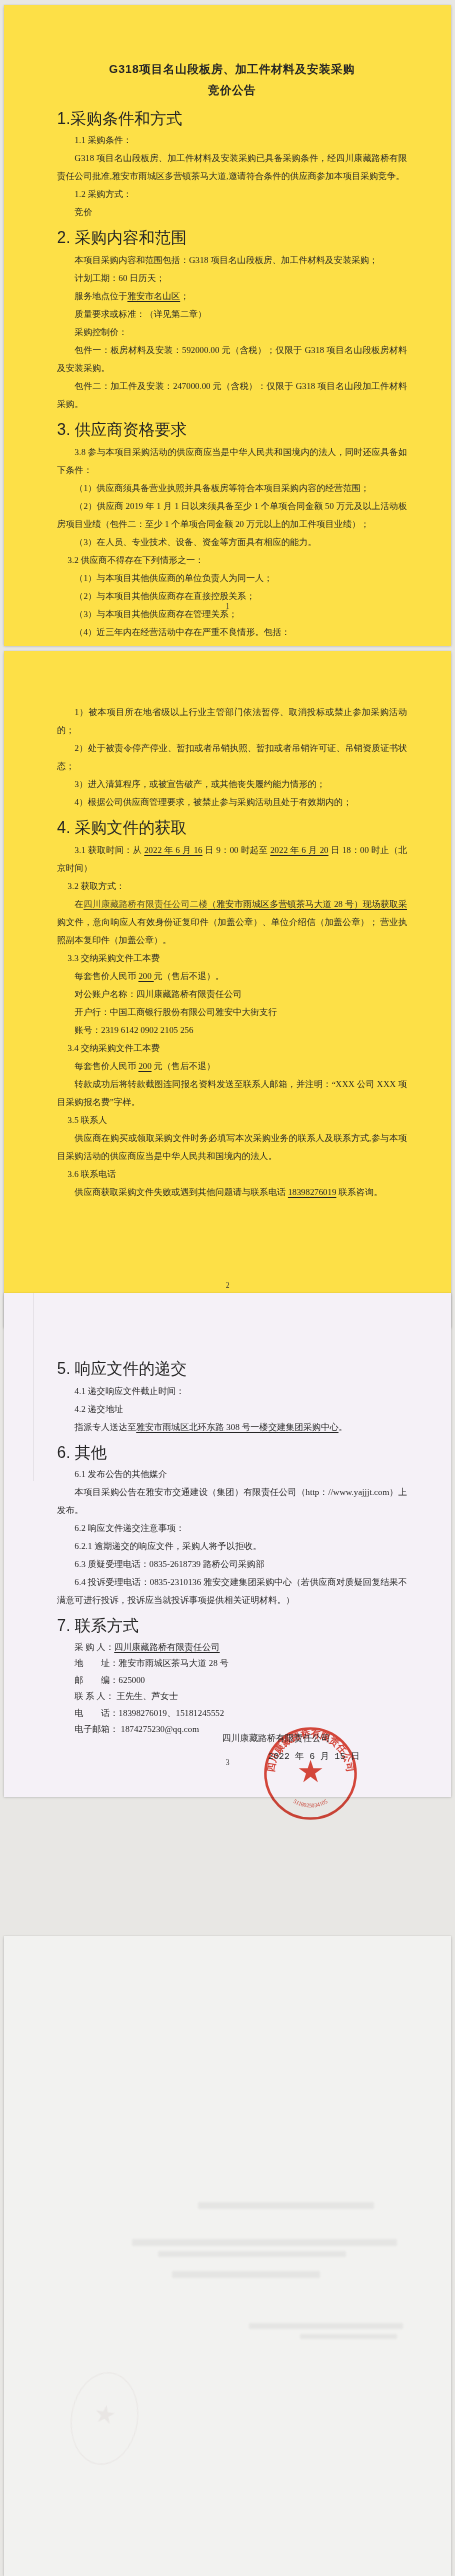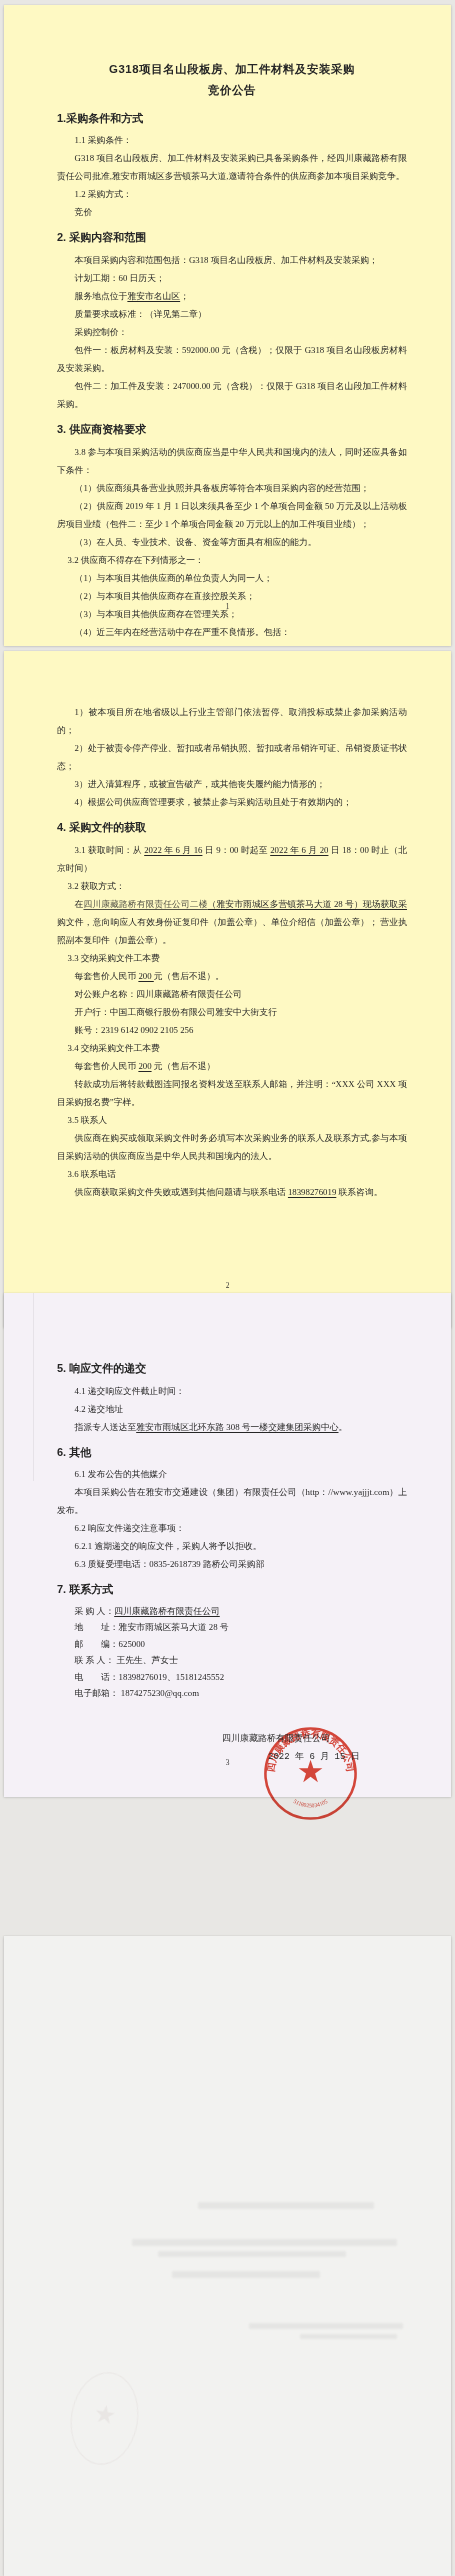--- a/index.html
+++ b/index.html
@@ -4,40 +4,40 @@
 <style>
   html,body{margin:0;padding:0;}
   body{
     width:455px;height:2576px;position:relative;overflow:hidden;
     background:#e8e7e4;
     font-family:"Liberation Serif","DejaVu Serif",serif;
     color:#262626;
   }
   .page{
     position:absolute;left:4px;width:447px;
-    background:#fef9c3;
+    background:#fde047;
     box-shadow:0 0 0 0.6px rgba(0,0,0,0.04),0 1.1px 2.8px rgba(0,0,0,0.18);
   }
   #page1{top:4.6px;height:641px;}
   #page2{top:651px;height:677px;}
   #page3{top:1293px;height:504px;background:#f5f1f7;}
   #page4{top:1936px;height:640px;background:#f2f2f0;}
 
   .content{padding:0 44px 0 53px;}
   #page1 .content{padding-top:54px;}
   #page2 .content{padding-top:52px;}
   #page3 .content{padding-top:59px;}
 
   .title{
     text-align:center;font-weight:bold;font-size:11.4px;line-height:21.6px;
     font-family:"Liberation Sans","DejaVu Sans",sans-serif;
     letter-spacing:0.6px;
   }
   .h{
-    font-weight:bold;font-size:11px;line-height:17px;
+    font-weight:normal;font-size:16px;line-height:17px;
     font-family:"Liberation Sans","DejaVu Sans",sans-serif;
     margin:8px 0 4.6px 0;text-indent:0;
   }
   p{margin:0;font-size:8.8px;line-height:18px;text-indent:2em;text-align:justify;font-family:Liberation Serif, serif;}
   p.in1{text-indent:1.2em;}
   .u{text-decoration:underline;text-underline-offset:1.7px;}
   .smudge{filter:blur(0.6px);opacity:.8;}
 
   .pagenum{
     position:absolute;left:0;right:0;text-align:center;
@@ -152,20 +152,21 @@
       <p>4.1 递交响应文件截止时间：</p>
       <p>4.2 递交地址</p>
       <p><span>指派专人送达至</span><span class="u">雅安市雨城区北环东路 308 号一楼交建集团采购中心</span><span>。</span></p>
 
       <div class="h">6. 其他</div>
       <p>6.1 发布公告的其他媒介</p>
       <p>本项目采购公告在雅安市交通建设（集团）有限责任公司（http：//www.yajjjt.com）上发布。</p>
       <p>6.2 响应文件递交注意事项：</p>
       <p>6.2.1 逾期递交的响应文件，采购人将予以拒收。</p>
       <p>6.3 质疑受理电话：0835-2618739 路桥公司采购部</p>
+      <p>6.4 投诉受理电话：0835-2310136 雅安交建集团采购中心（若供应商对质疑回复结果不满意可进行投诉，投诉应当就投诉事项提供相关证明材料。）</p>
 
       <div class="h">7. 联系方式</div>
       <div class="contact">
         <p><span>采 购 人：</span><span class="u">四川康藏路桥有限责任公司</span></p>
         <p><span>地　　址：</span><span>雅安市雨城区茶马大道 28 号</span></p>
         <p><span>邮　　编：</span><span>625000</span></p>
         <p><span>联 系 人：</span><span> 王先生、芦女士</span></p>
         <p><span>电　　话：</span><span>18398276019、15181245552</span></p>
         <p><span>电子邮箱：</span><span> 1874275230@qq.com</span></p>
       </div>

